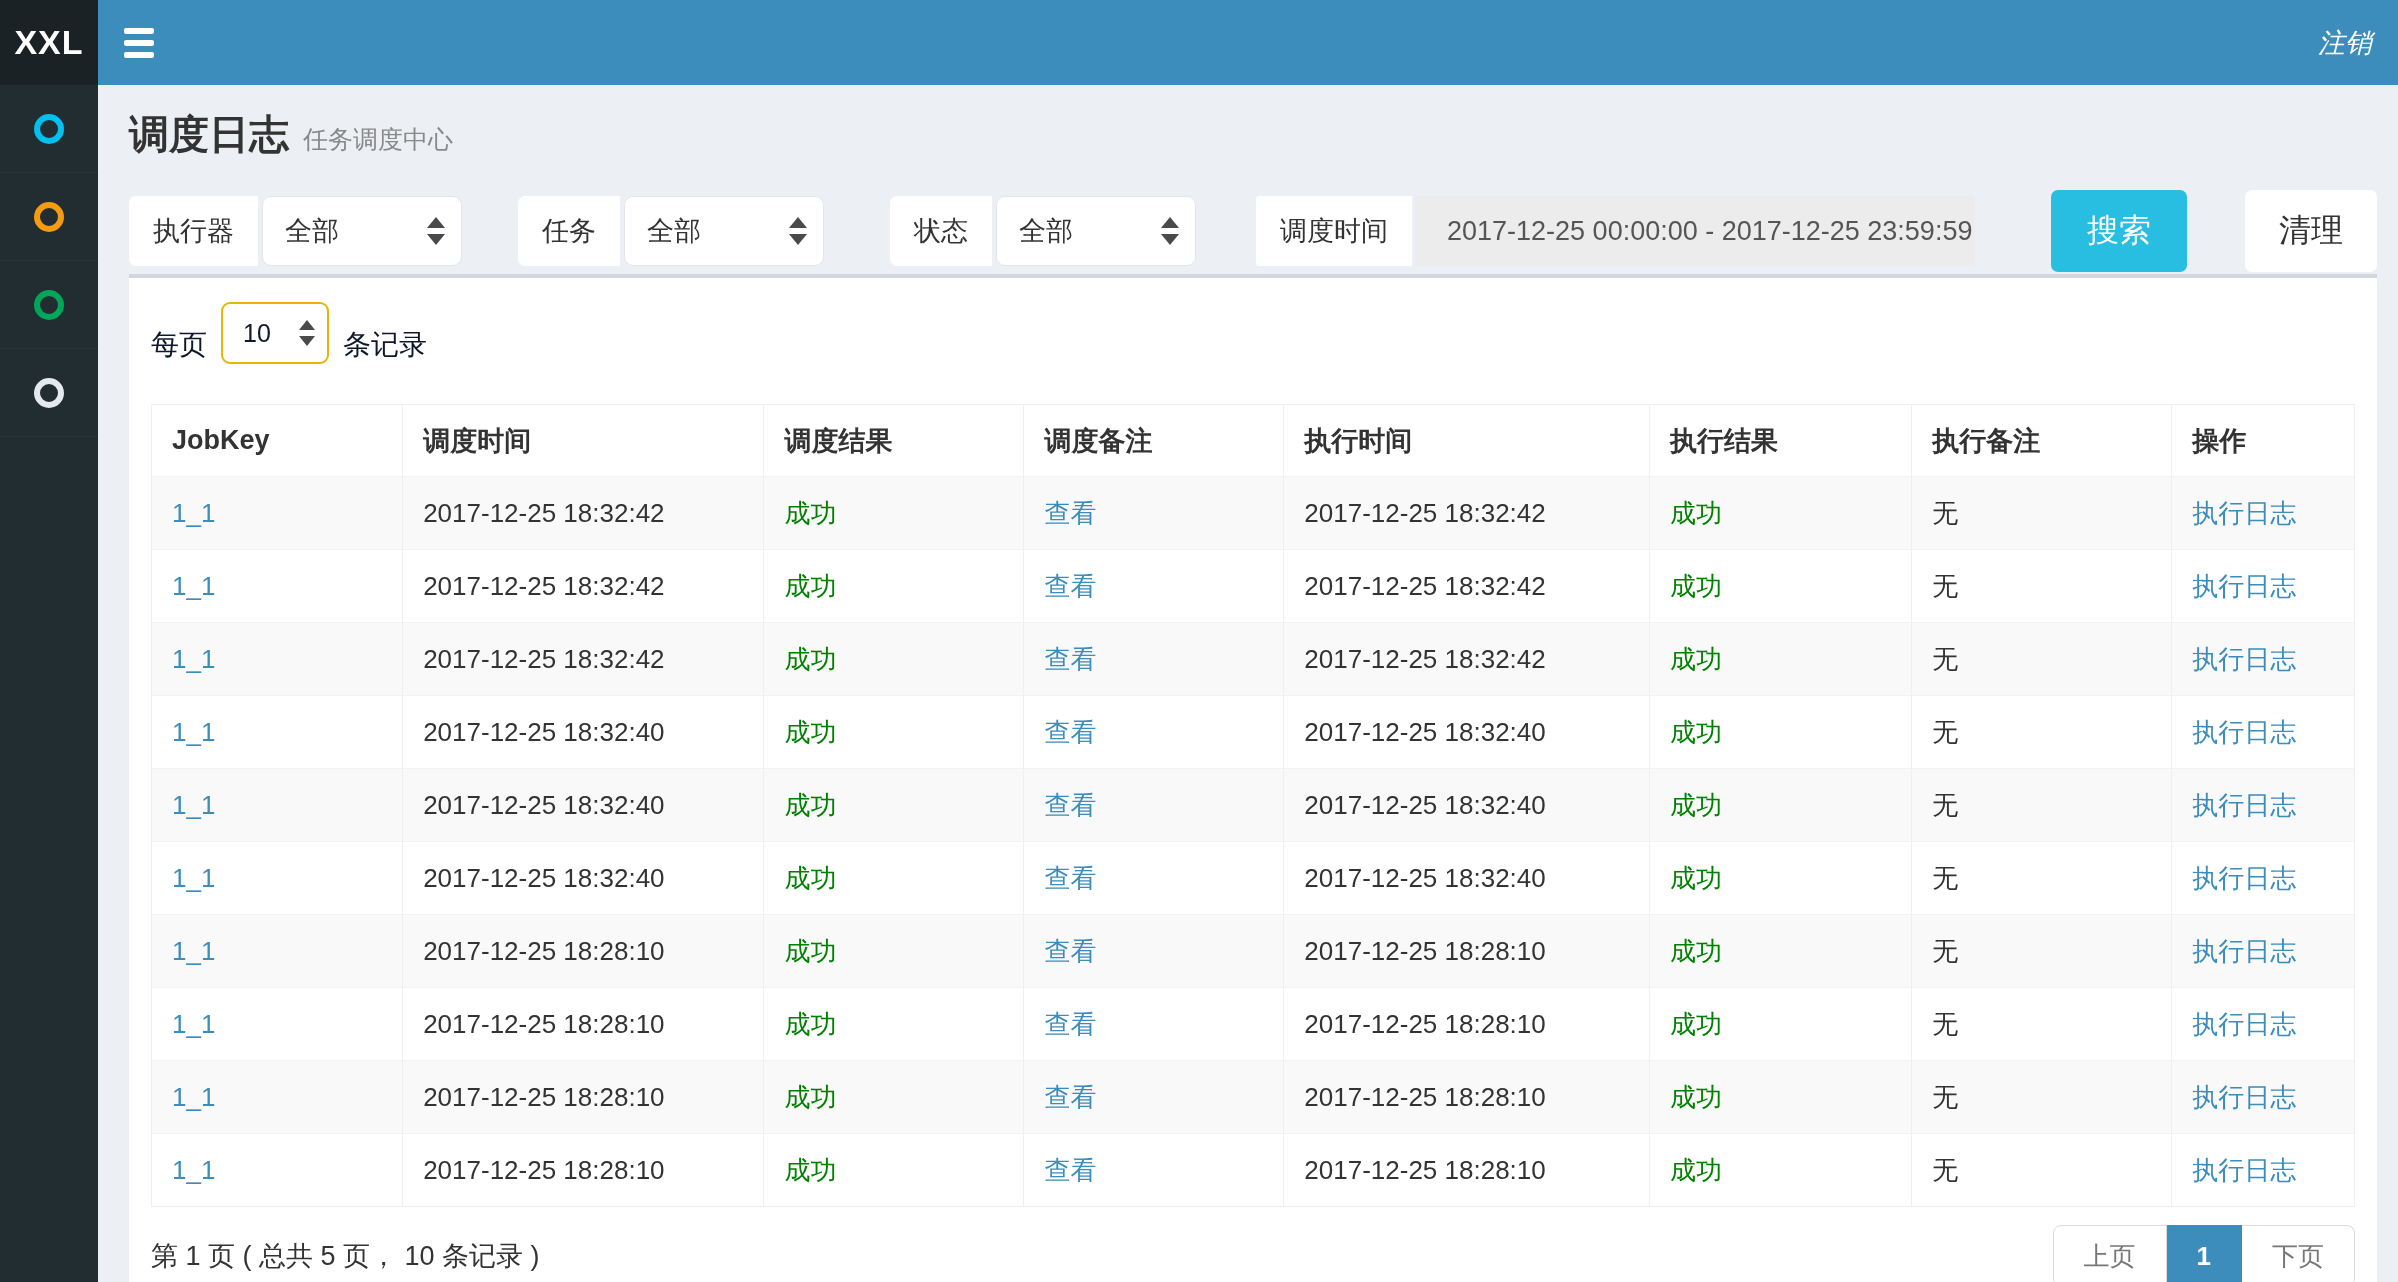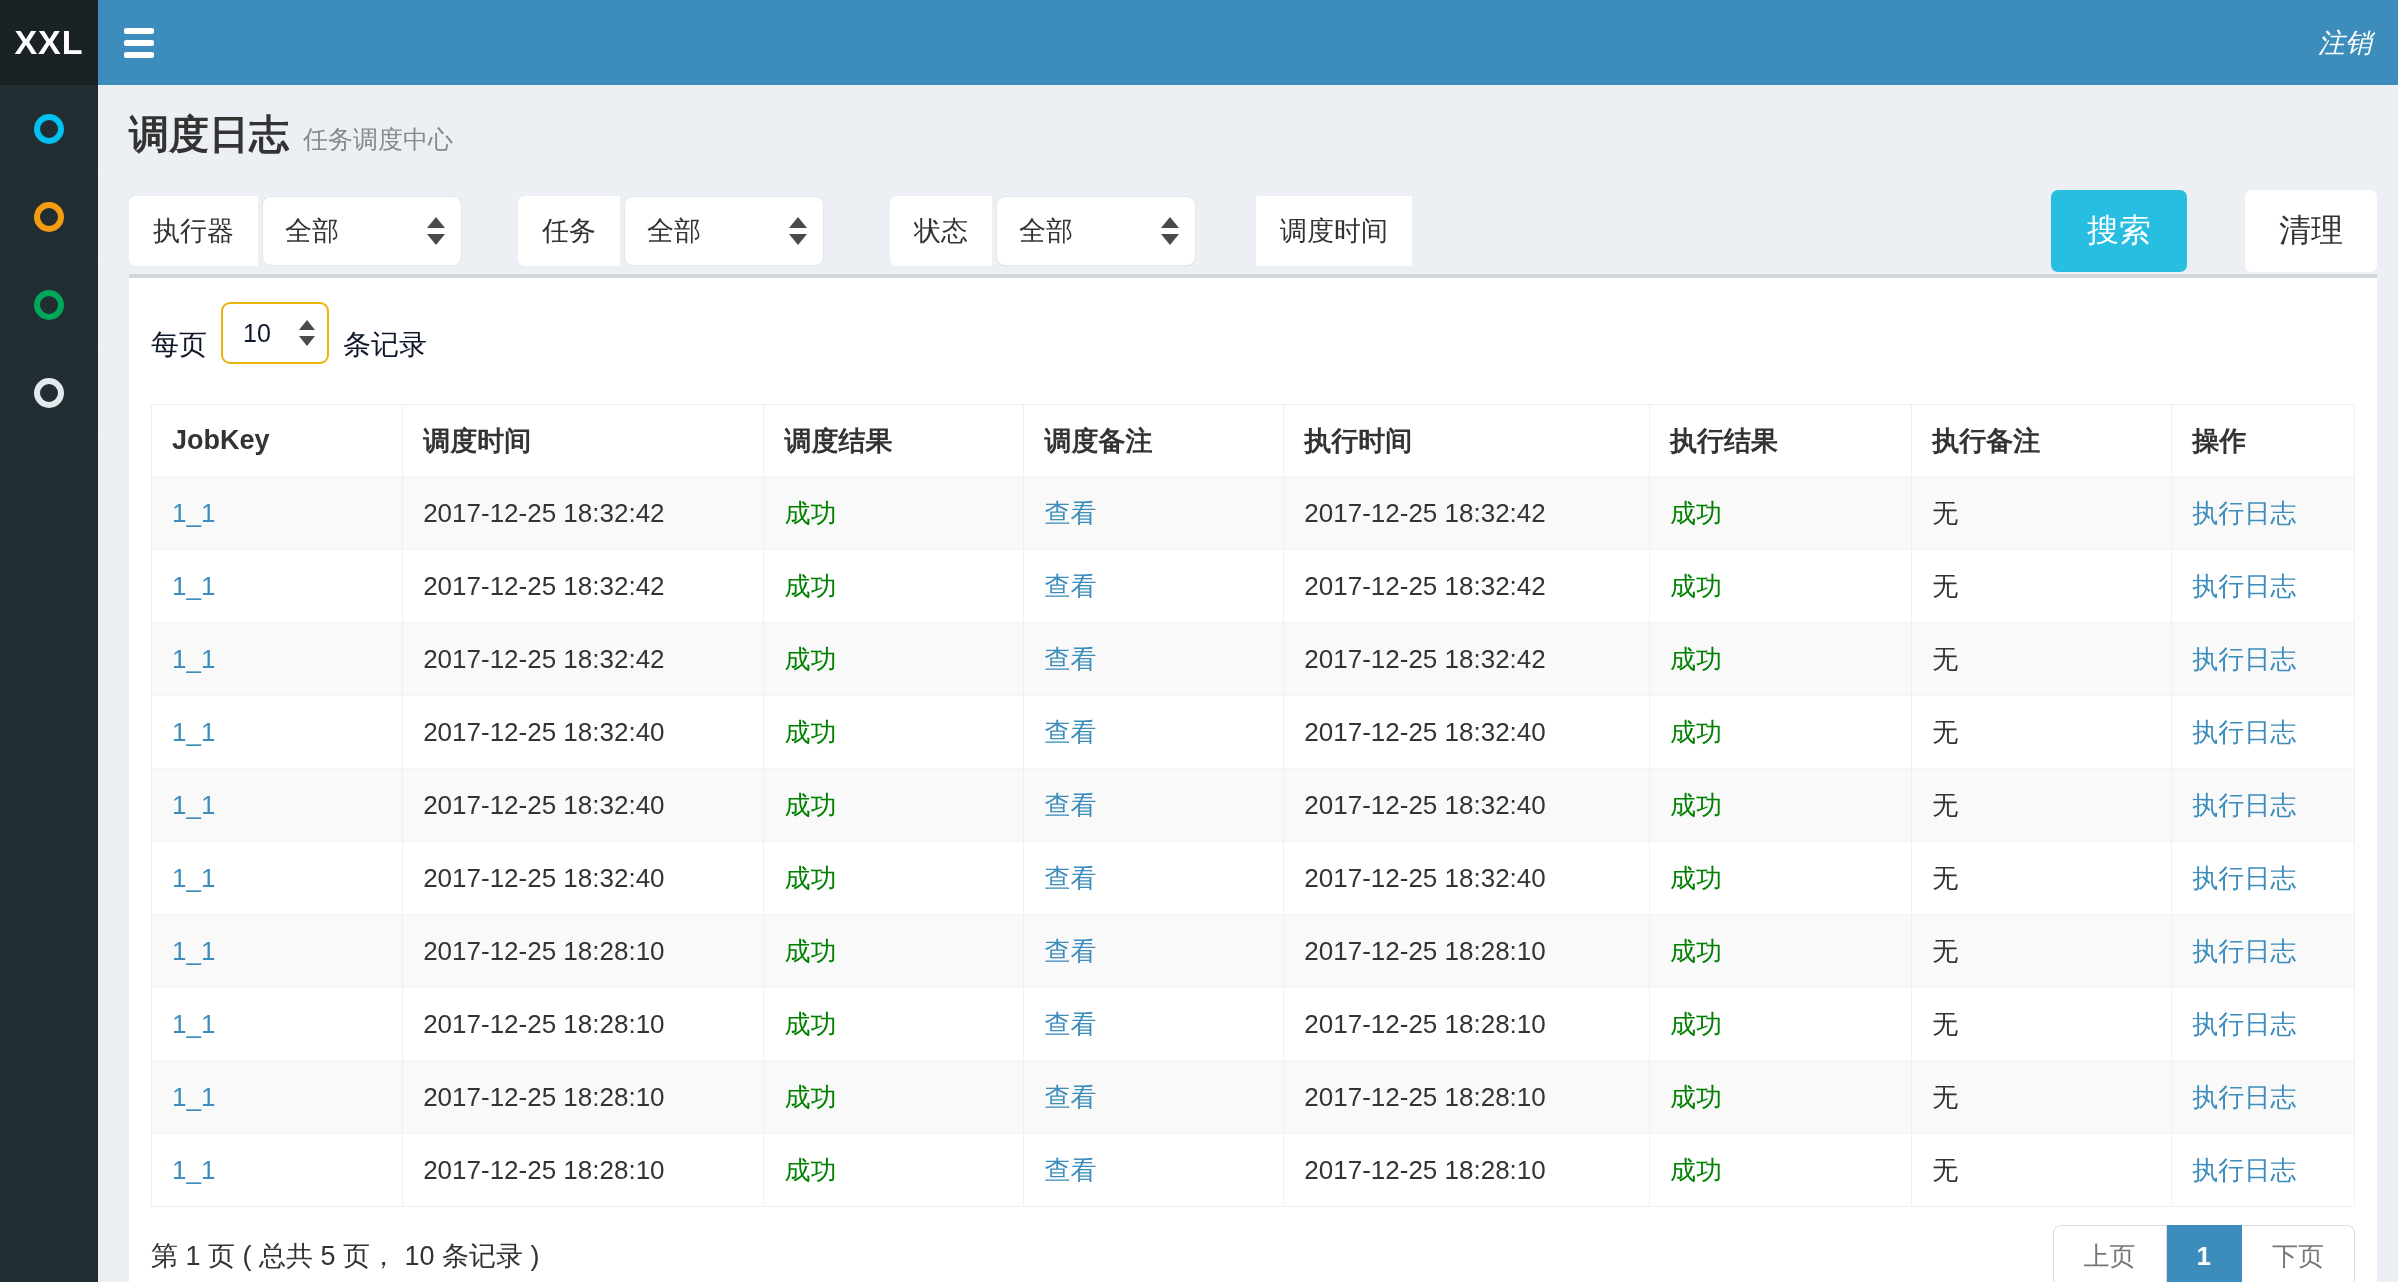--- a/index.html
+++ b/index.html
@@ -141,20 +141,21 @@
         <span>全部</span>
         <span class="spin">
             <i class="up"></i>
             <i class="down"></i>
           </span>
       </div>
     </div>
     <div class="gap3"></div>
     <div class="igroup">
       <span class="ilabel" style="border-radius:3px 0 0 3px;">调度时间</span>
+      <div class="itime">2017-12-25 00:00:00 - 2017-12-25 23:59:59</div>
     </div>
     <div class="spacer"></div>
     <button class="btn btn-search">搜索</button>
     <button class="btn btn-clear">清理</button>
   </div>
 
   <div class="box">
     <div class="pagesize">
       <span>每页</span>
       <div class="psselect">

